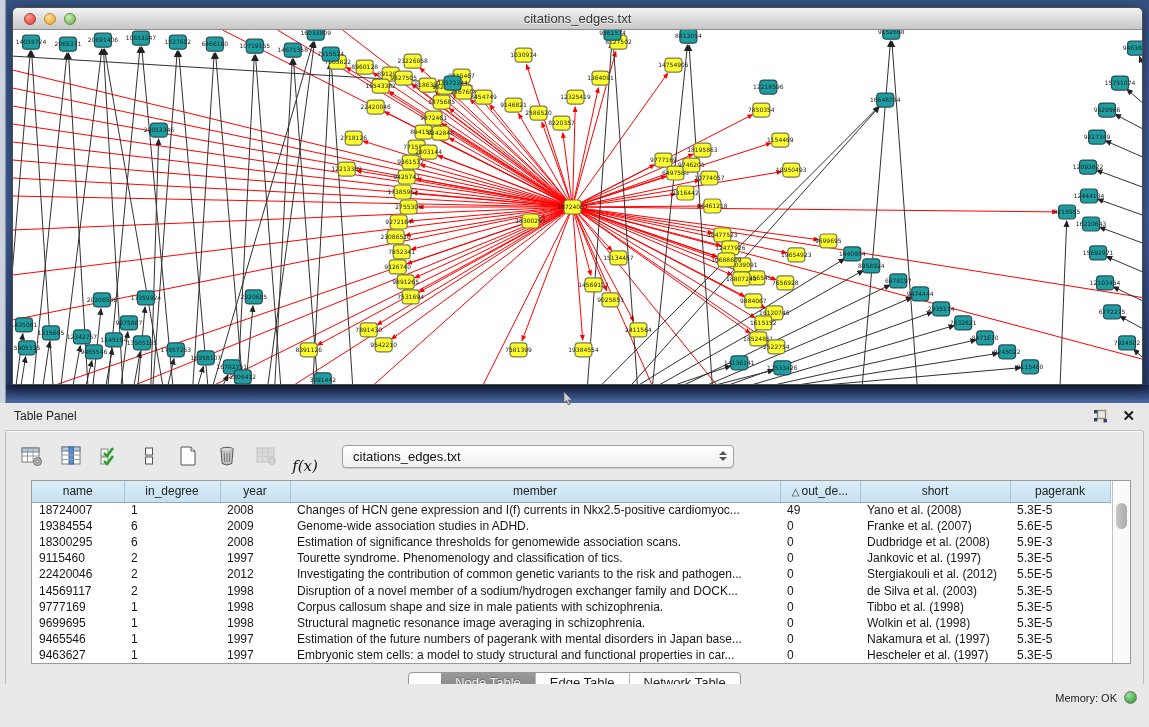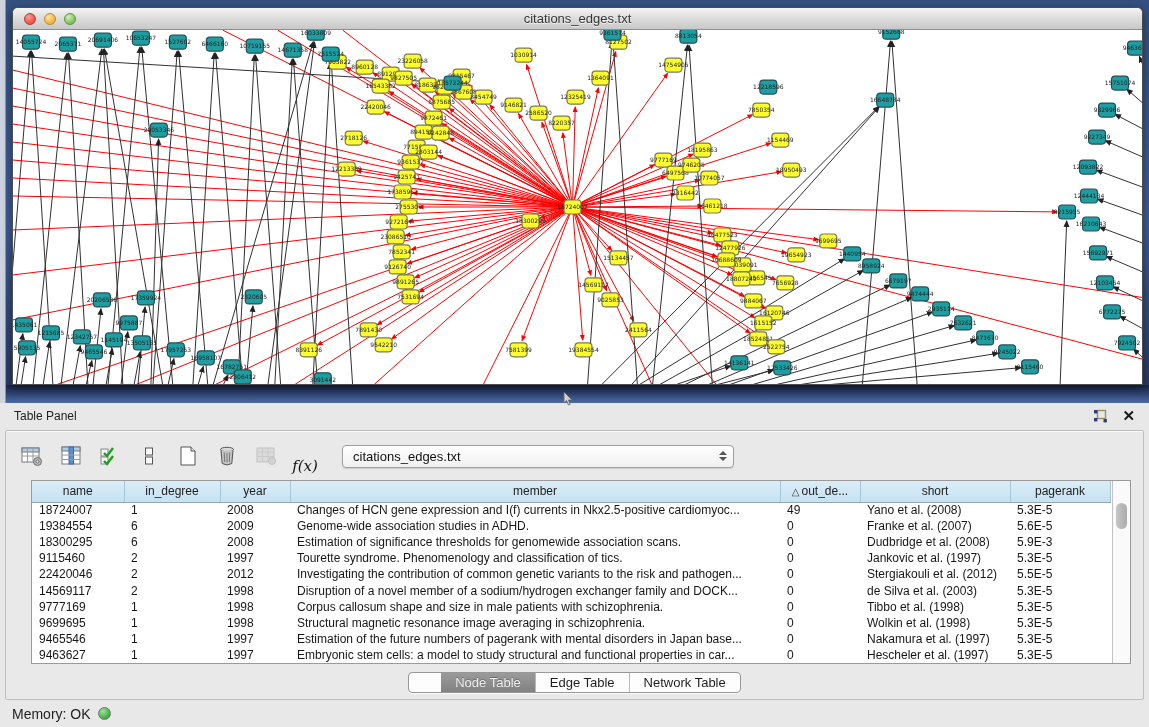--- a/index.html
+++ b/index.html
@@ -76,23 +76,23 @@
     border-radius:6px; background:linear-gradient(90deg,#c6c6c6,#ababab); }
 
   .tabs-row { margin-top:8px; display:flex; justify-content:center; }
   .seg { display:inline-flex; border:1px solid #979797; border-radius:4px; overflow:hidden;
     background:#fdfdfd; box-shadow:0 1px 0 rgba(255,255,255,.8); font-size:13px; height:21px; }
   .seg .s { padding:2px 14px; color:#1d1d1d; border-right:1px solid #b9b9b9; display:flex; align-items:center; }
   .seg .s:last-child { border-right:none;text-align:right; }
   .seg .s.sel { background:linear-gradient(180deg,#9a9a9a,#828282); color:#efefef;
     text-shadow:0 -1px 0 rgba(0,0,0,.25);margin-left:32px; }
 
-  .status-bar { position:absolute; left:0; bottom:0; width:1149px; height:27px;
-    display:flex; align-items:center; justify-content:flex-start; padding:0 12px;
-    font-size:14px; color:#222; background:#e8e8e8; }
+  .status-bar { position:absolute; left:0; bottom:16px; width:1149px; height:27px;
+    display:flex; align-items:center; justify-content:flex-end; padding:0 12px;
+    font-size:11px; color:#222; background:#e8e8e8; }
   .mem-dot { width:13px; height:13px; border-radius:50%; margin-left:7px;
     background:radial-gradient(circle at 35% 30%,#9fe09f,#4db44d 60%,#2f8f2f);
     border:1px solid #777; }
 </style>
 </head>
 <body>
 
 <div class="stage">
 
   <div class="desktop"></div>

